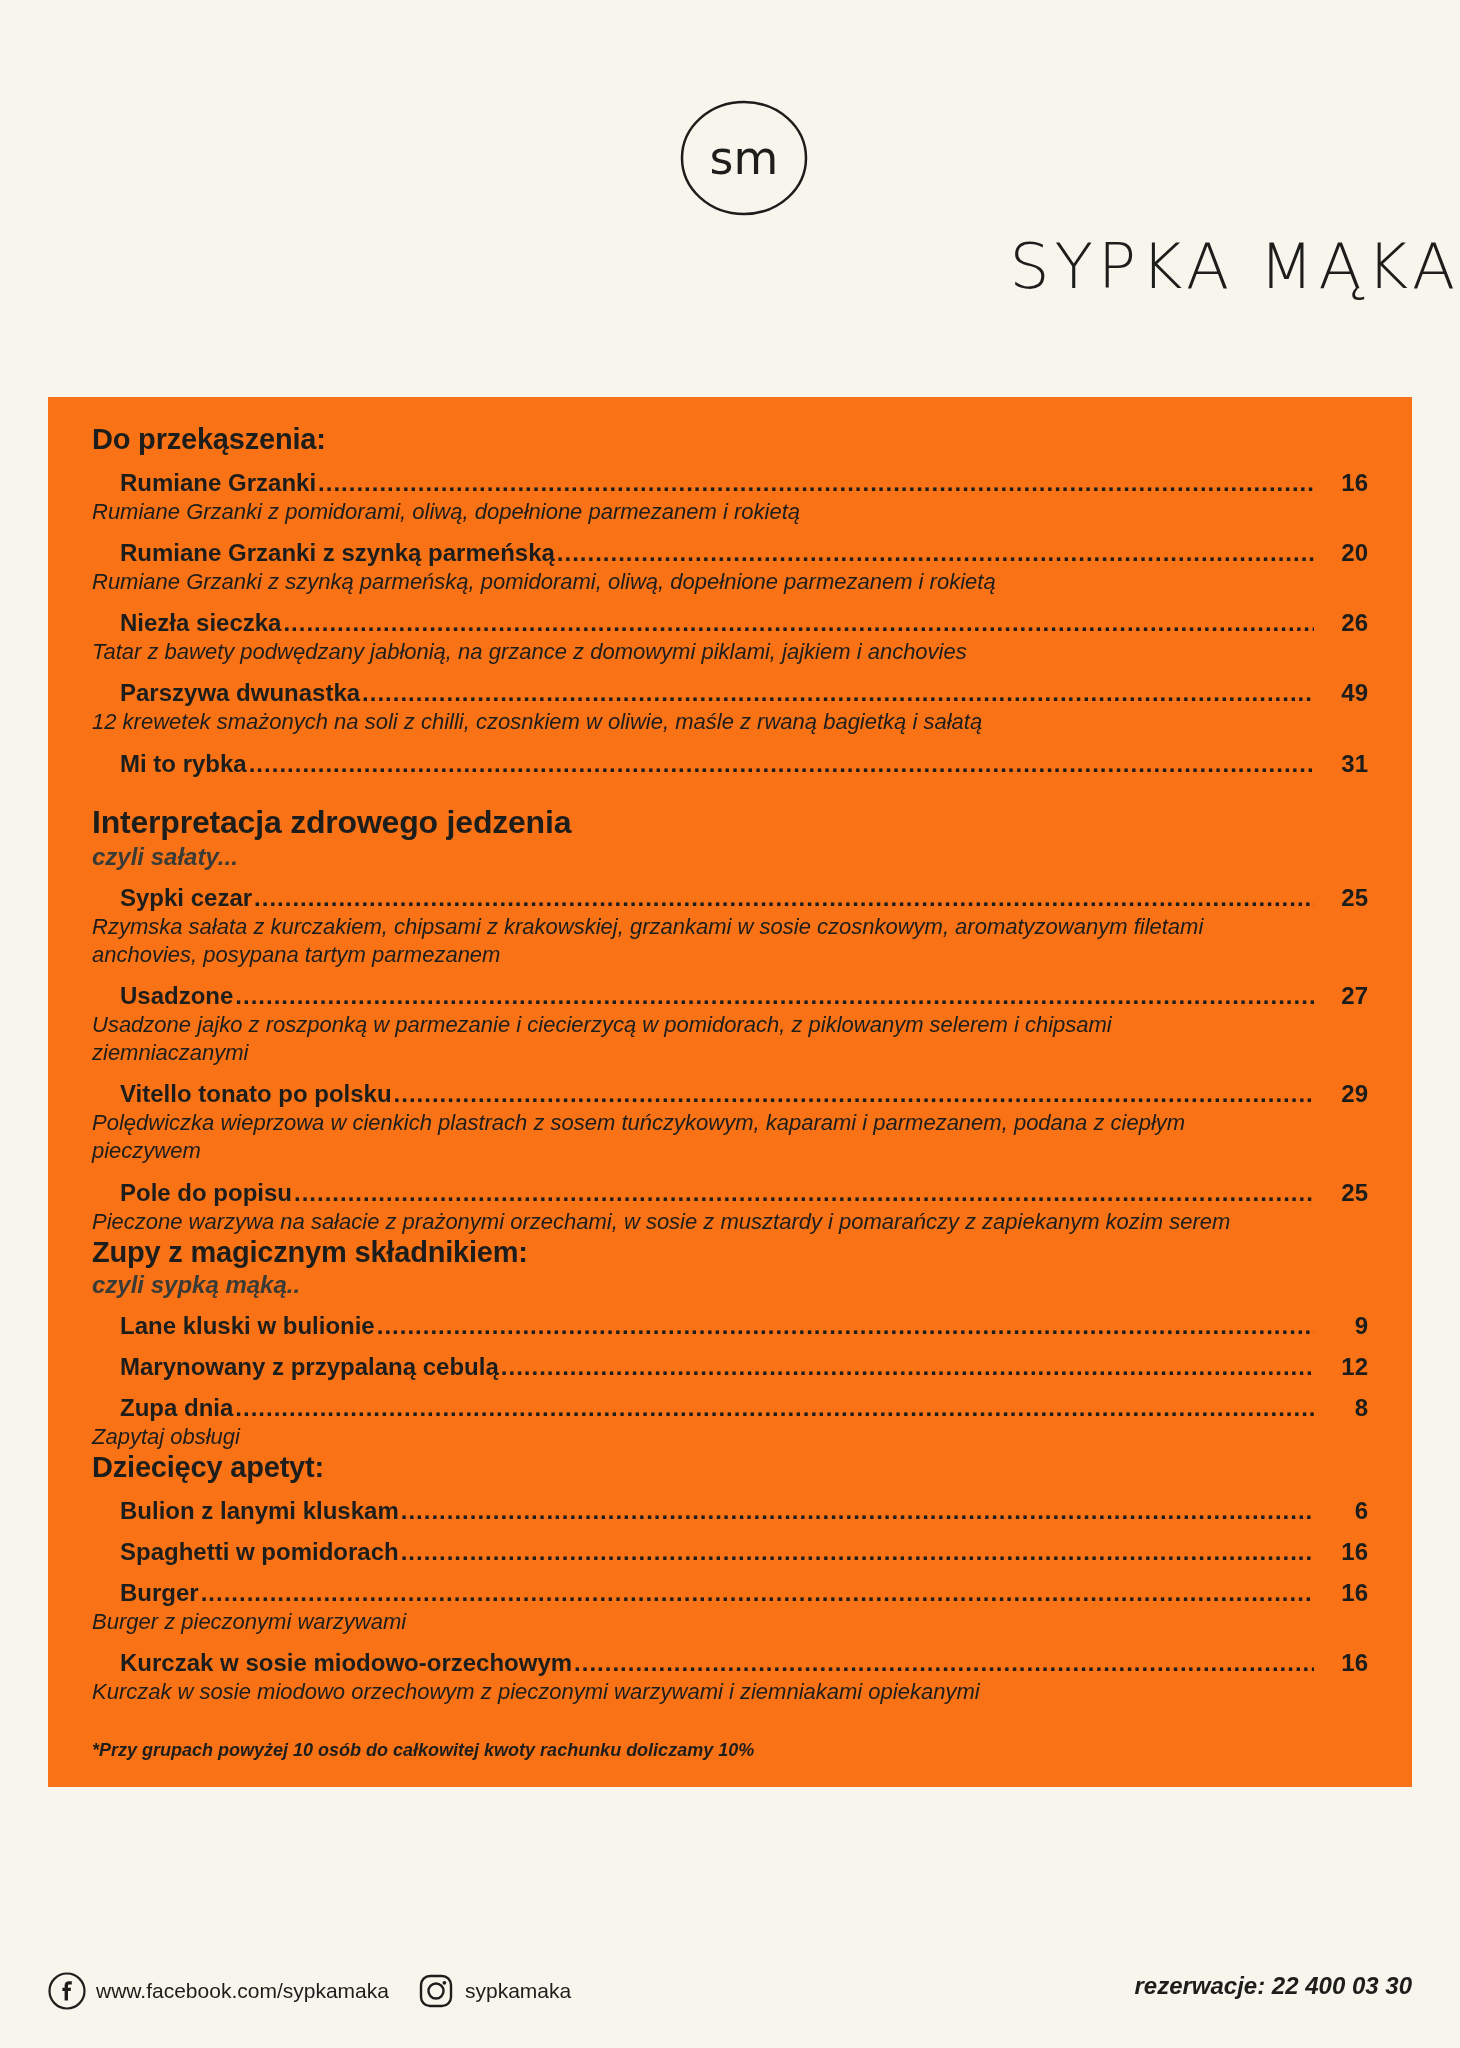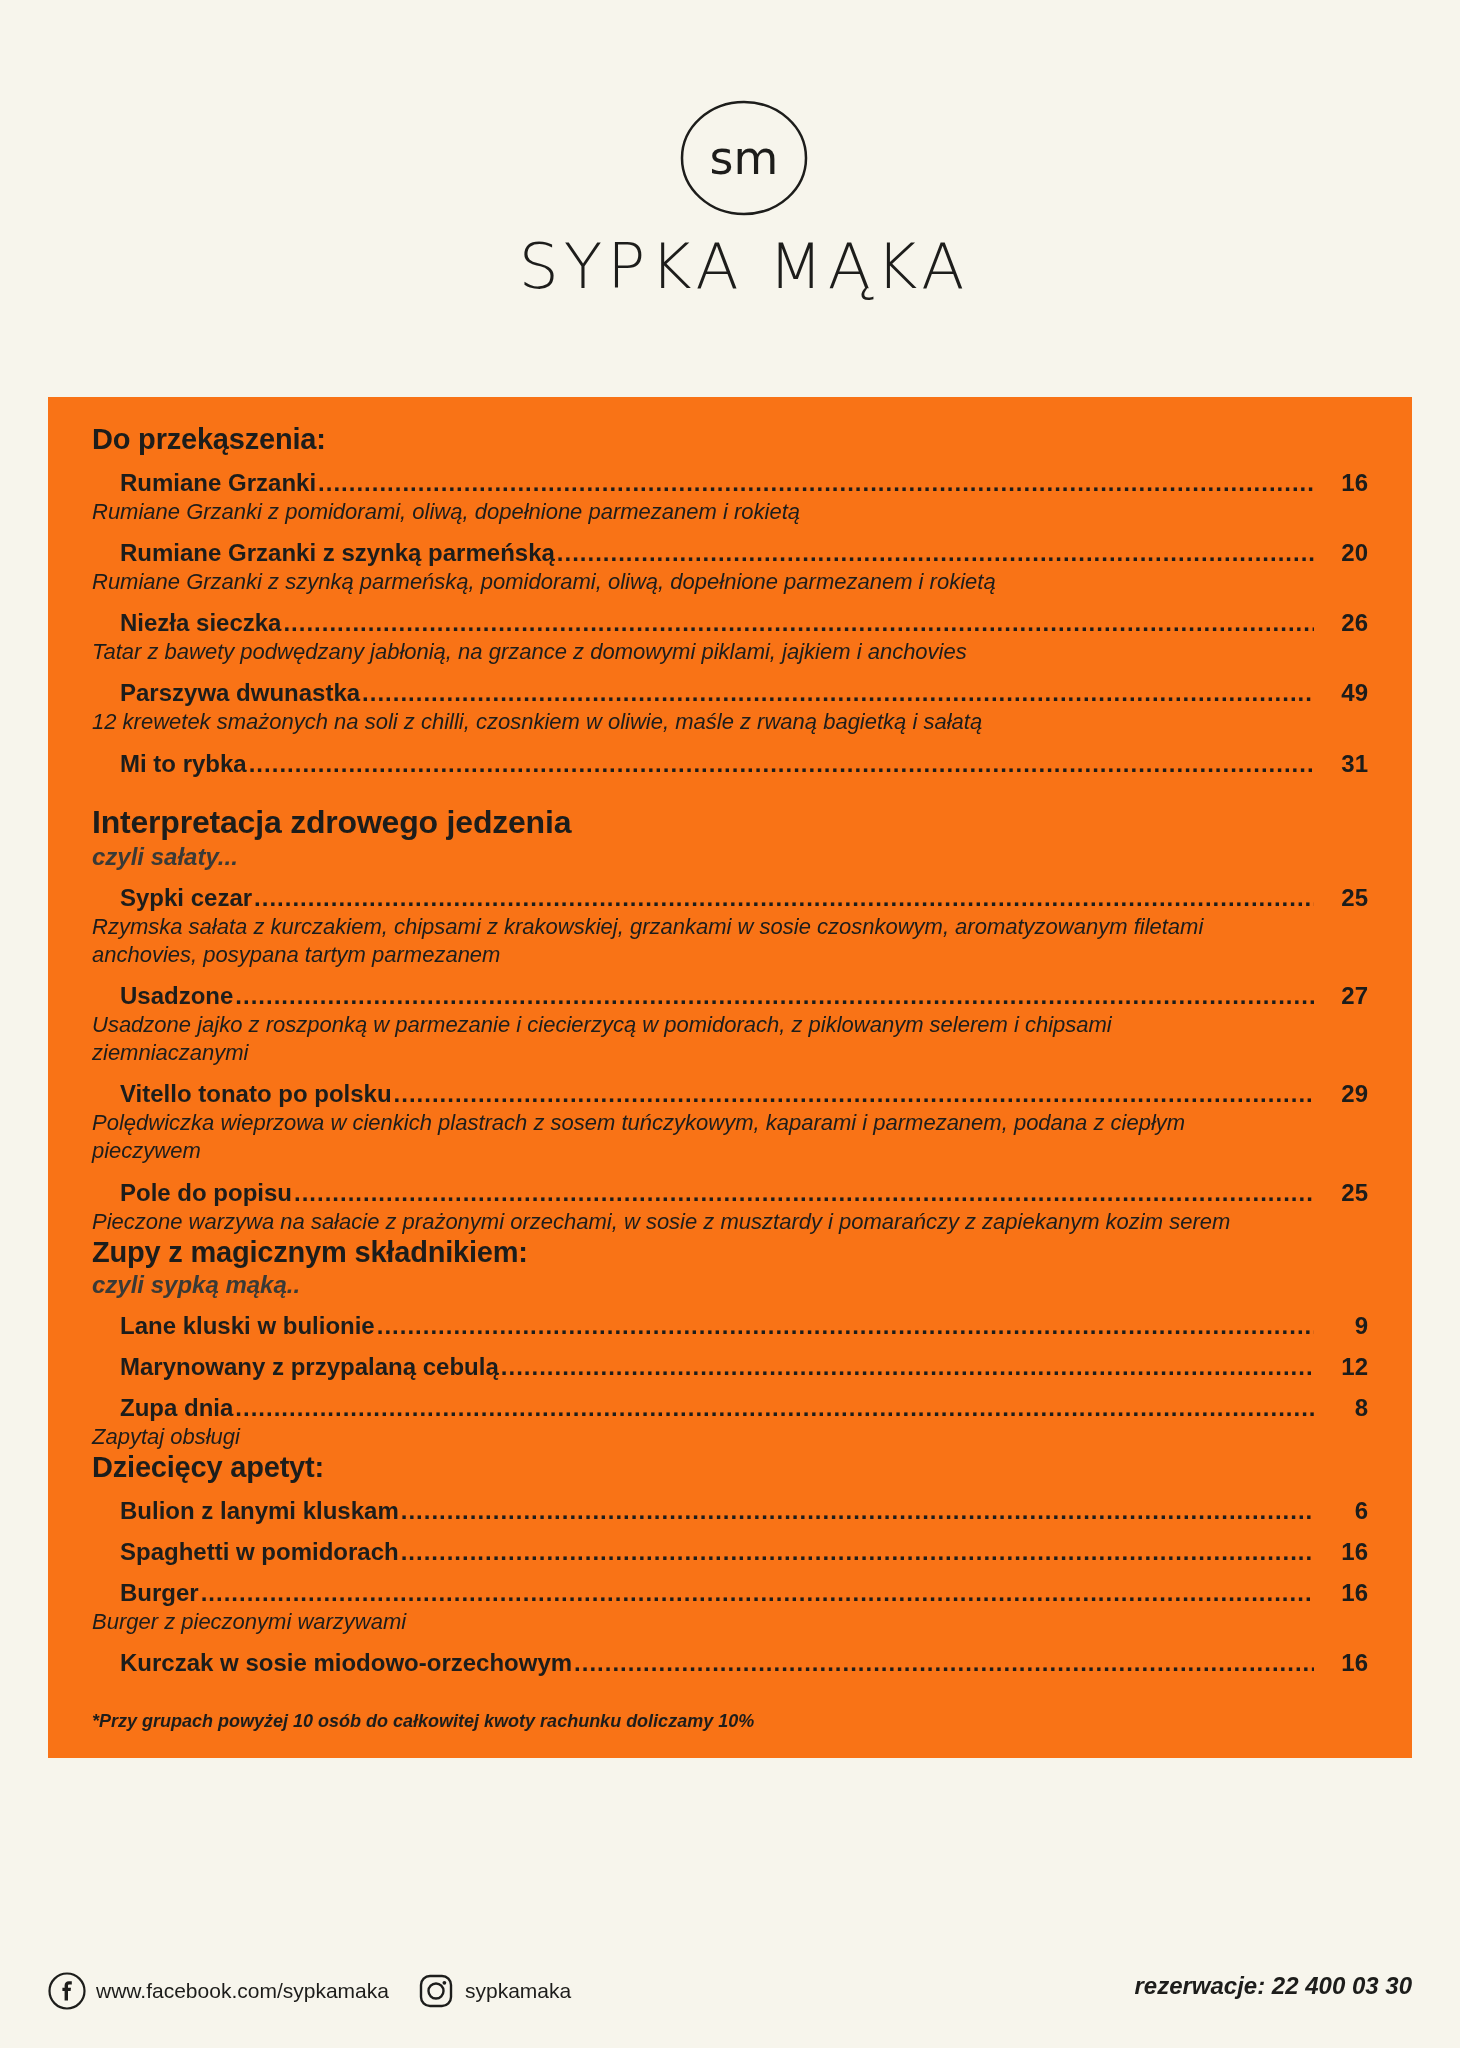--- a/index.html
+++ b/index.html
@@ -17,21 +17,21 @@
   .page {
     position: relative;
     width: 1460px;
     height: 2048px;
     box-sizing: border-box;
   }
 
   
   .logo-block {
     padding-top: 96px;
-    text-align: center;
+    text-align: right;
     margin-left: 28px;
   }
   .logo-mark {
     margin: 0 auto;
     width: 160px;
     height: 130px;
   }
   .logo-word {
     margin-top: 4px;
     font-size: 63px;
@@ -288,20 +288,21 @@
               <span class="item-price">16</span>
             </div>
             <div class="item-desc">Burger z pieczonymi warzywami</div>
           </div>
           <div class="item">
             <div class="item-line">
               <span class="item-name">Kurczak w sosie miodowo-orzechowym</span>
               <span class="dots">...................................................................................................................................................................................................................................................................</span>
               <span class="item-price">16</span>
             </div>
+            <div class="item-desc">Kurczak w sosie miodowo orzechowym z pieczonymi warzywami i ziemniakami opiekanymi</div>
           </div>
         </div>
       </div>
 
     <div class="note">*Przy grupach powyżej 10 osób do całkowitej kwoty rachunku doliczamy 10%</div>
   </div>
 
   <div class="footer">
     <div class="footer-left">
       <span>

